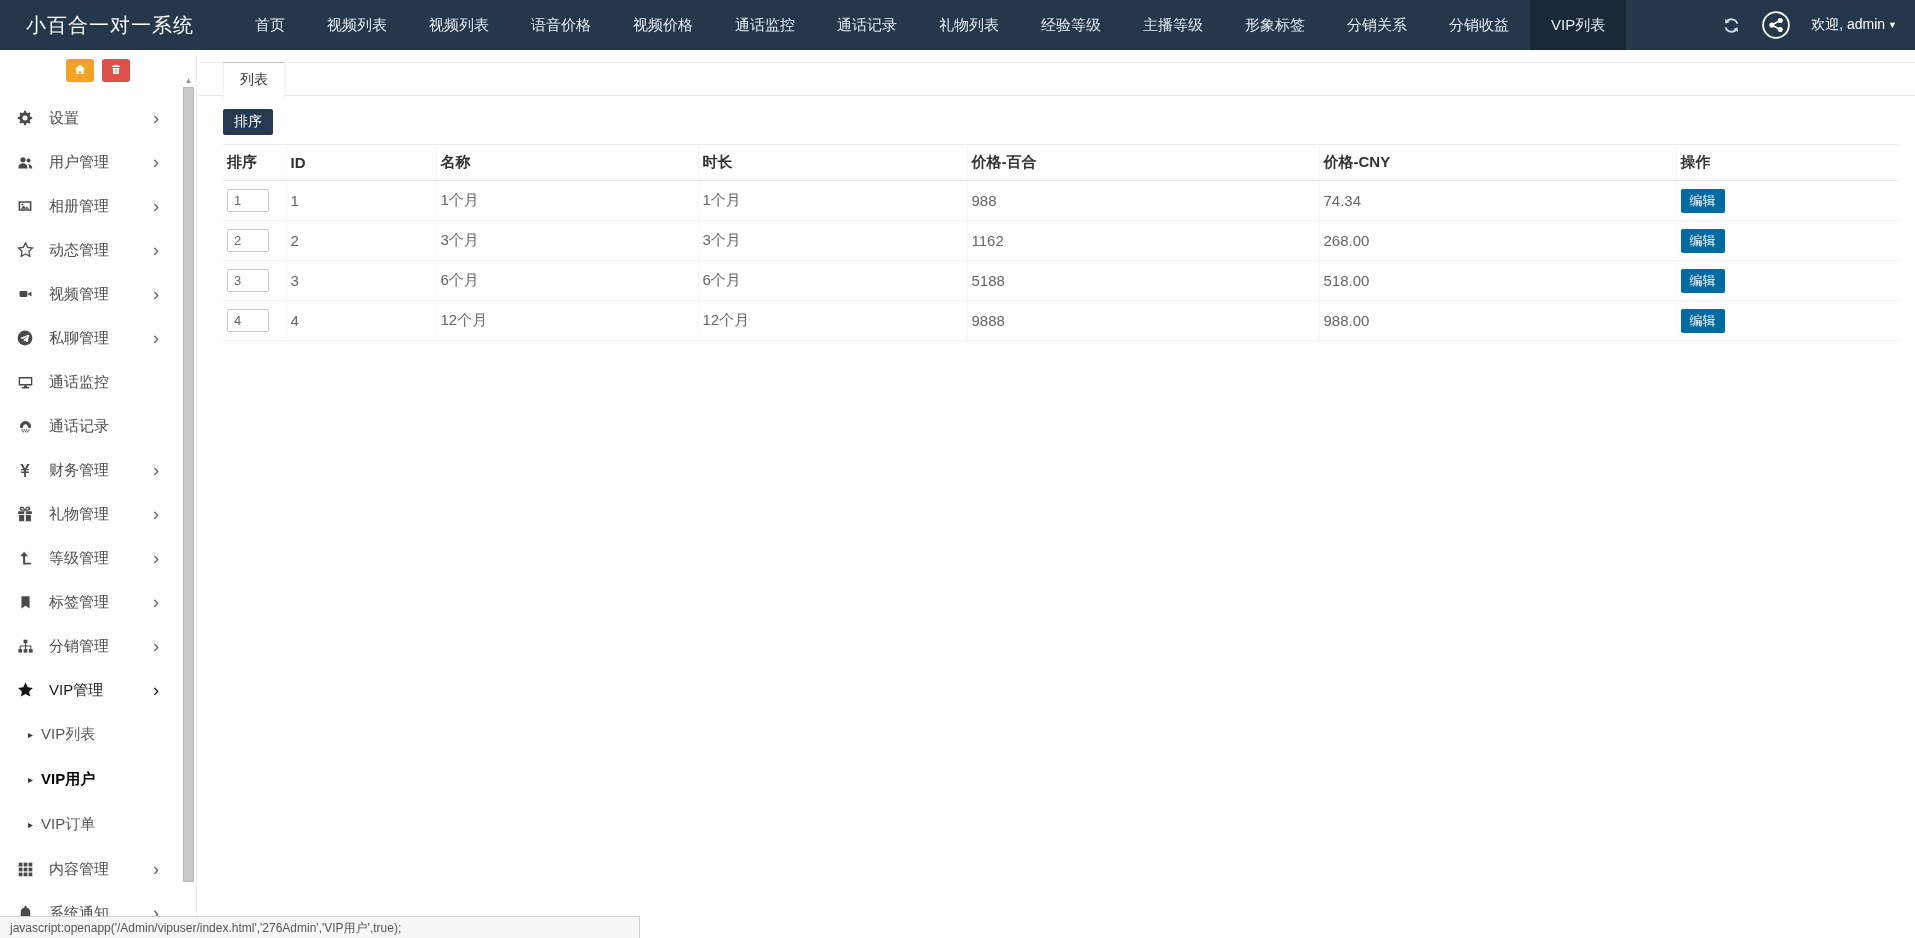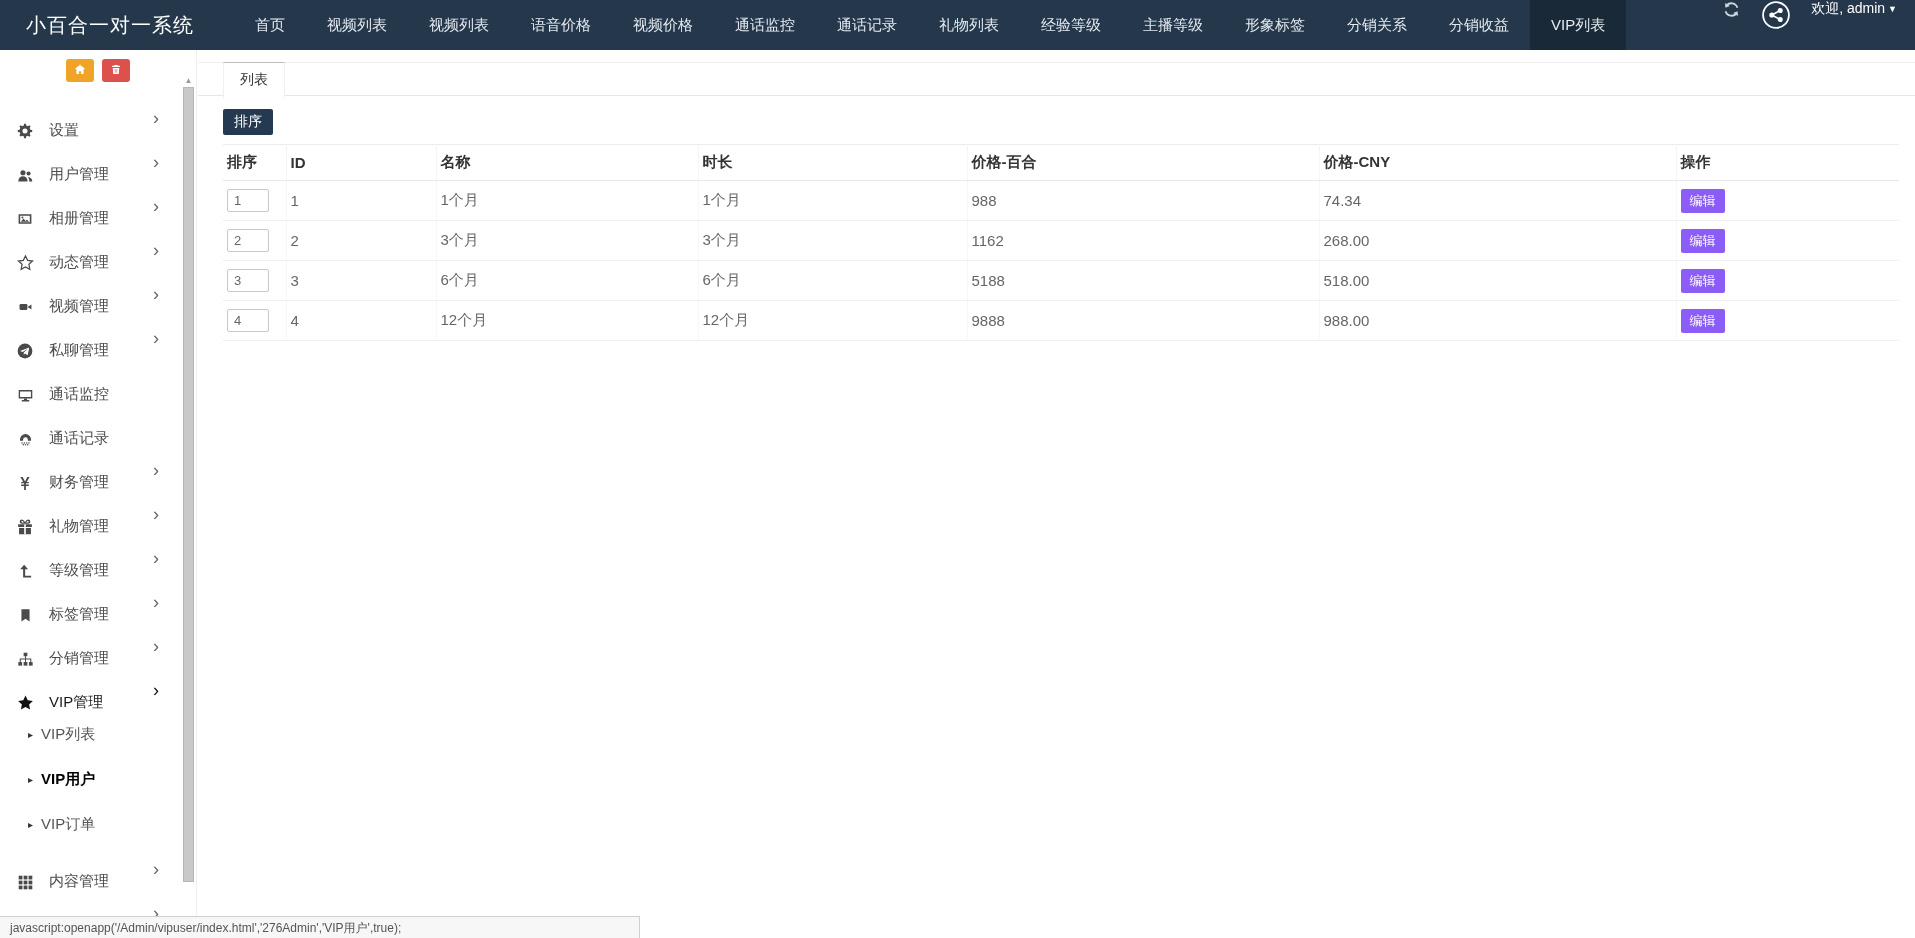--- a/index.html
+++ b/index.html
@@ -9,36 +9,36 @@
   
   .navbar { position:absolute; top:0; left:0; width:1915px; height:50px;
     background:#24374b; display:flex; align-items:stretch; z-index:30; }
   .brand { color:#fff; font-size:20px; line-height:50px; padding:0 40px 0 26px;
     letter-spacing:1px; white-space:nowrap;text-align:right; }
   .nav-items { display:flex; align-items:center; }
   .nav-item { color:#e4eaf0; font-size:15px; line-height:50px; padding:0 21px;
     cursor:pointer; white-space:nowrap; }
   .nav-item.active { background:#1a2937; }
   .nav-right { position:absolute; right:18px; top:0; height:50px;
-    display:flex; gap:20px; }
+    display:flex; align-items:center; gap:20px; }
   .nav-refresh { width:19px; height:19px; cursor:pointer; }
   .nav-avatar { width:30px; height:30px; cursor:pointer; }
   .nav-welcome { color:#fff; font-size:14px; cursor:pointer; white-space:nowrap; }
   .nav-welcome .caret { font-size:9px; vertical-align:1px; margin-left:3px; }
 
   
   .sidebar { position:absolute; top:50px; left:0; width:197px; bottom:0;
     background:#fff; border-right:1px solid #efefef; overflow:hidden; }
   .side-toolbar { display:flex; justify-content:center; gap:8px; margin-top:9px; }
   .tool-btn { width:28px; height:23px; border:none; border-radius:3px;
     display:flex; align-items:center; justify-content:center; cursor:pointer; }
   .tool-btn.home { background:#f1a325; }
   .tool-btn.trash { background:#dd514c; }
   .menu { list-style:none; margin-top:14px; }
-  .menu-item { position:relative; height:44px; display:flex; align-items:flex-end;
+  .menu-item { position:relative; height:44px; display:flex; align-items:center;
     padding-left:14px; color:#4d4d4d; font-size:15px; cursor:pointer; }
   .menu-item .mi-icon { width:22px; height:18px; margin-right:13px; color:#4a4a4a;
     display:inline-flex; align-items:center; justify-content:center; }
   .menu-item .mi-arrow { position:absolute; left:153px; top:50%;
     transform:translateY(-52%); color:#666; font-size:18px; line-height:1; }
   .menu-item.active { color:#1b1b1b; }
   .menu-item.active .mi-icon, .menu-item.active .mi-arrow { color:#111; }
   .submenu-item { position:relative; height:45px; display:flex; align-items:center;
     padding-left:28px; color:#555; font-size:15px; cursor:pointer; }
   .submenu-item .tri { font-size:10px; color:#333; margin-right:8px; }
@@ -68,21 +68,21 @@
     margin:9px 0 0 25px; }
   table.grid th { text-align:left; font-size:15px; color:#333; height:36px;
     font-weight:bold; border-top:1px solid #ececec; border-bottom:1px solid #e8e8e8;
     border-right:1px solid #f5f5f5; padding-left:4px; }
   table.grid td { font-size:15px; color:#666; height:40px;
     border-bottom:1px solid #f0f0f0; border-right:1px solid #f7f7f7;
     padding-left:4px; }
   table.grid th:last-child, table.grid td:last-child { border-right:none; }
   .sort-input { width:42px; height:23px; border:1px solid #c9c9c9; border-radius:2px;
     font-size:13px; color:#666; padding-left:6px; font-family:inherit; }
-  .edit-btn { background:#8b5cf6; color:#fff; border:none; font-size:13px;
+  .edit-btn { background:#0369a1; color:#fff; border:none; font-size:13px;
     padding:3px 9px; border-radius:2px; cursor:pointer; font-family:inherit; }
 
   
   .statusbar { position:absolute; left:0; bottom:0; width:640px; height:22px;
     background:#f7f7f7; border-top:1px solid #cfcfcf; border-right:1px solid #cfcfcf;
     font-size:12px; color:#555; padding:3px 10px; white-space:nowrap;
     overflow:hidden; z-index:40; }
 </style>
 </head>
 <body>

